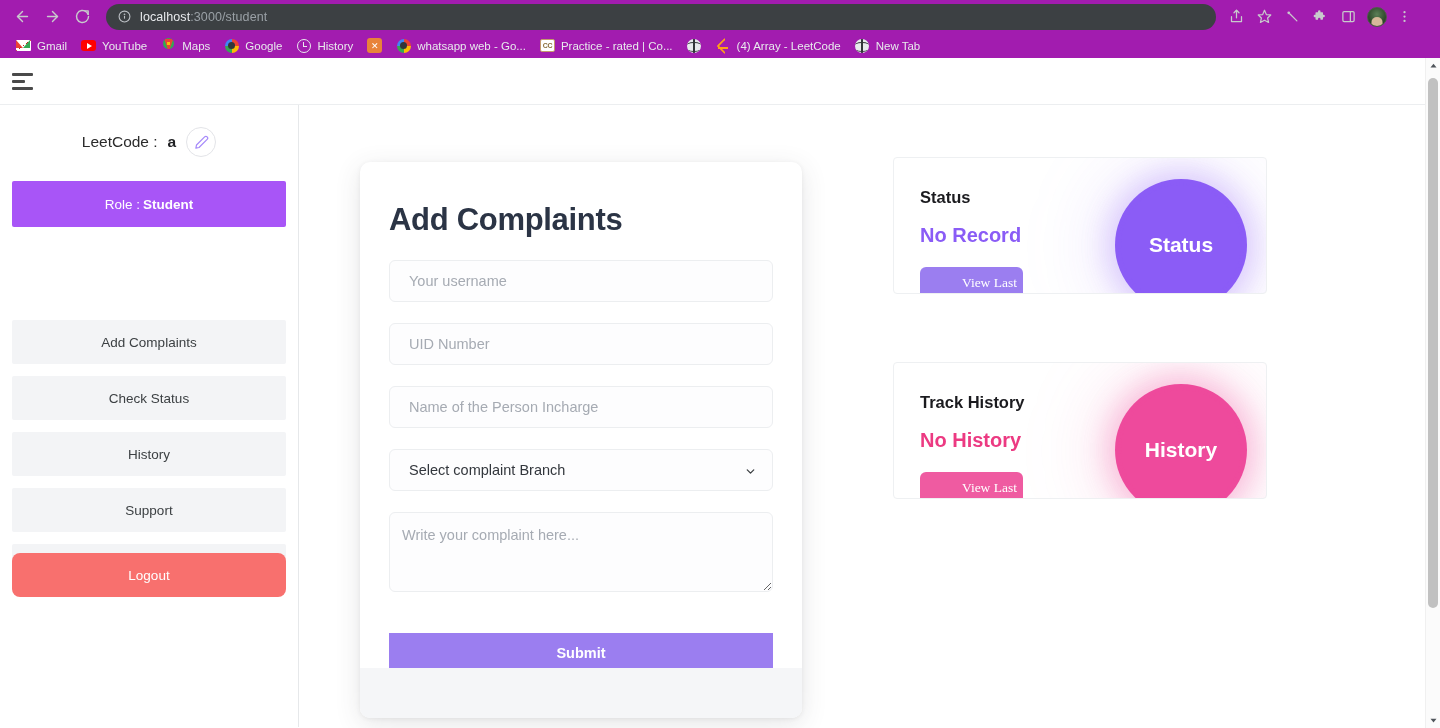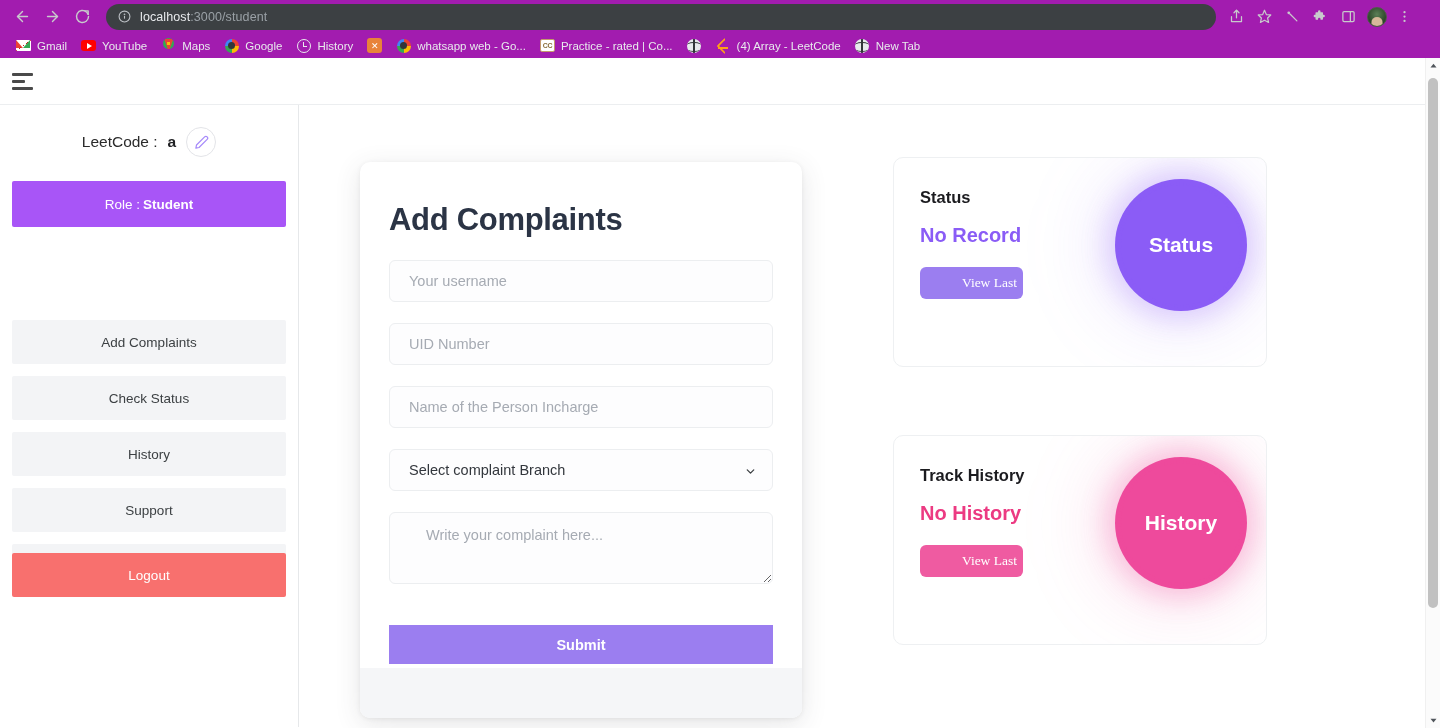--- a/index.html
+++ b/index.html
@@ -212,21 +212,21 @@
     height: 44px; background: #f3f4f6; border-radius: 2px;
   }
   .logout-btn {
     position: absolute;
     left: 12px; right: 12px; top: 9px;
     height: 44px;
     background: #f8706e;
     color: #ffffff;
     display: flex; align-items: center; justify-content: center;
     font-size: 13.5px;
-    border-radius: 2px;
+    border-radius: 8px;
     cursor: pointer;
   }
 
   
   .main {
     flex: 1;
     position: relative;
     background: #ffffff;
     padding-top: 45px;
     display: flex;
@@ -274,22 +274,22 @@
     appearance: none;
     color: #33373d;
     background-image: none;
   }
   .select-wrap { position: relative; }
   .select-wrap .chev {
     position: absolute; right: 16px; top: 15px;
     pointer-events: none; color: #3c4043;
   }
   textarea.field {
-    height: 72px;
-    padding: 13px 36px;
+    height: 80px;
+    padding: 13px 12px;
     resize: vertical;
     line-height: 1.3;
   }
   .submit-btn {
     width: 100%;
     height: 39px;
     background: #9b7ef0;
     color: #ffffff;
     border: none;
     border-radius: 0;
@@ -302,24 +302,24 @@
 
   
   .side-cards {
     position: absolute;
     left: 594px;
     top: 52px;
     width: 374px;
   }
   .info-card {
     position: relative;
-    height: 210px;
+    height: 137px;
     background: #ffffff;
     border: 1px solid #eef0f2;
-    border-radius: 10px;
+    border-radius: 4px;
     overflow: hidden;
     padding: 30px 0 0 26px;
   }
   .info-card + .info-card { margin-top: 68px; }
   .card-title { font-size: 16.5px; font-weight: 700; color: #1b1b1f; margin: 0; }
   .card-sub { font-size: 20px; font-weight: 700; margin: 17px 0 0 0; }
   .card-sub.purple { color: #8a5cf6; }
   .card-sub.pink { color: #ec3a82; }
   .view-btn {
     margin-top: 20px;

